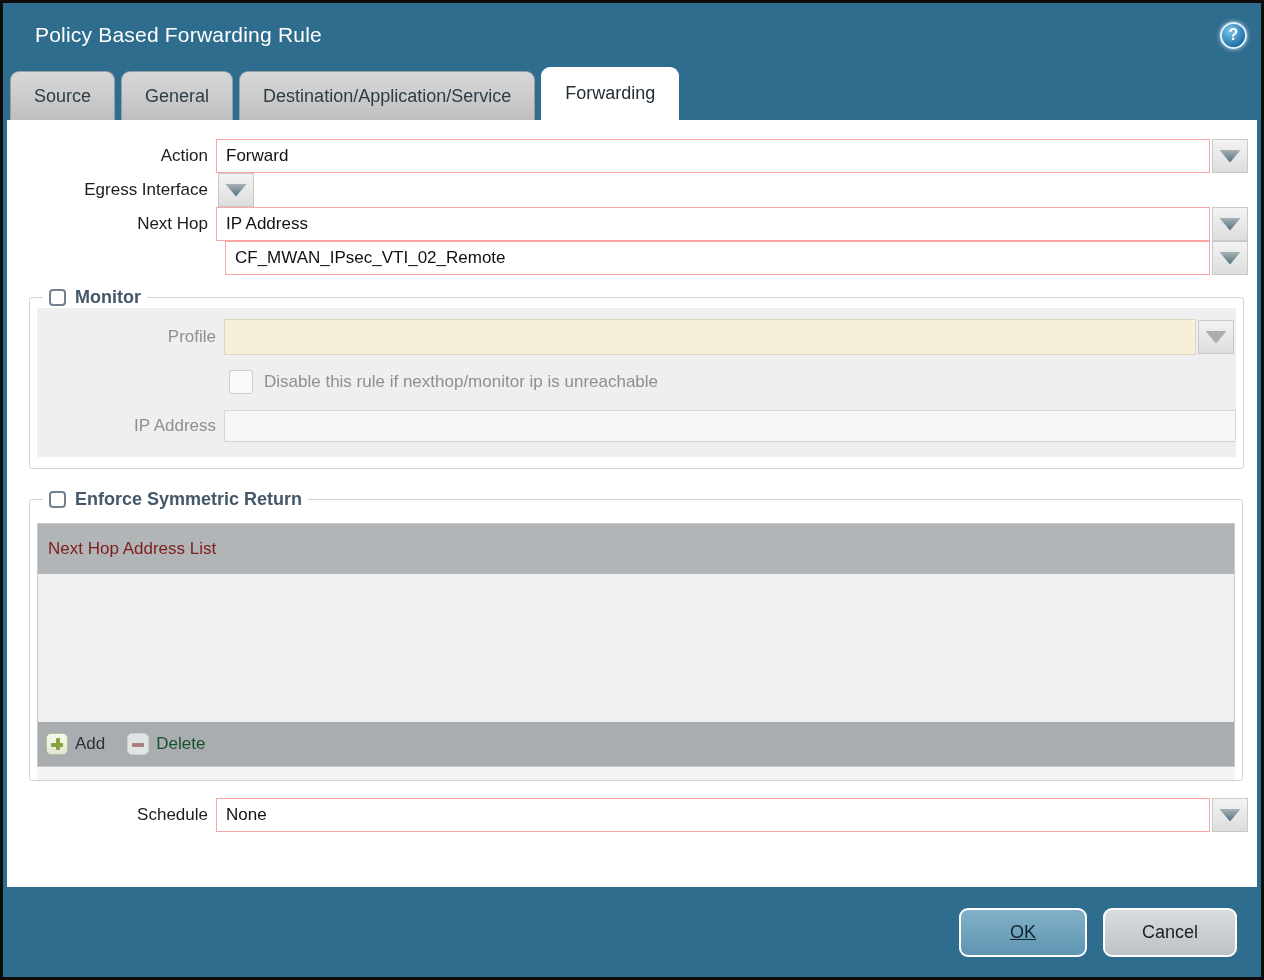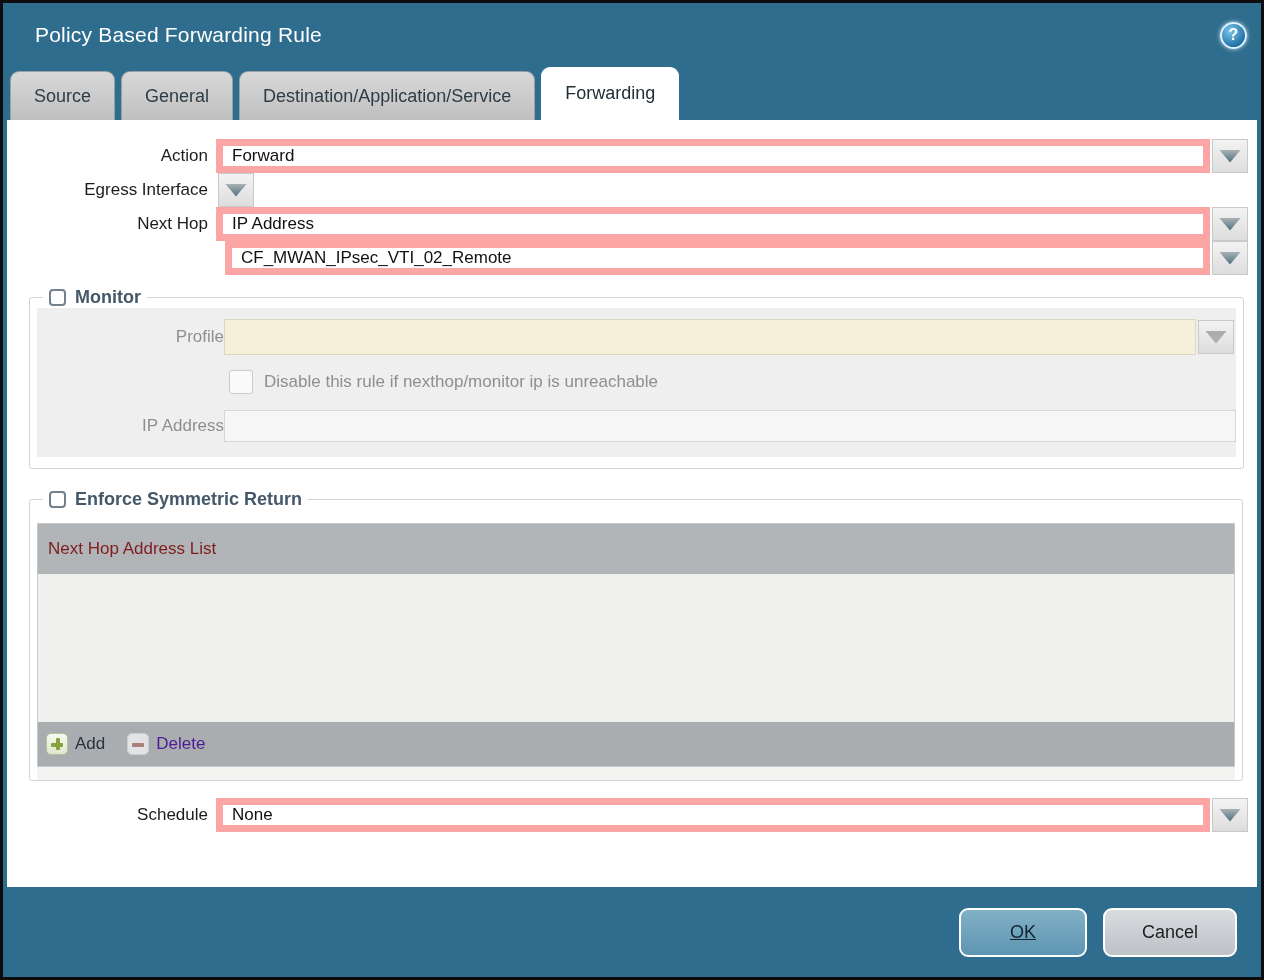--- a/index.html
+++ b/index.html
@@ -39,21 +39,21 @@
     height:53px; line-height:51px;
     background:#ffffff; border-color:#ffffff; color:#222e36;
   }
 
   
   .content { background:#ffffff; margin:0 4px; height:767px; flex:none; padding-top:19px; overflow:hidden; }
 
   .frow { display:flex; align-items:center; }
   .flabel { width:209px; padding-right:8px; text-align:right; font-size:17px; color:#1c1c1c; flex:none; }
   .select {
-    width:994px; height:34px; border:7px solid #fca5a5; background:#ffffff;
+    width:994px; height:34px; border:1px solid #fca5a5; background:#ffffff;
     font-size:17px; color:#111; padding:0 9px;
     display:flex; align-items:center; cursor:pointer;
   }
   .select.indent { margin-left:9px; width:985px; }
   .ddbtn {
     width:36px; height:34px; margin-left:2px; flex:none;
     background:linear-gradient(#f3f3f3,#ddddde);
     border:1px solid #c9c9c9;
     display:flex; align-items:center; justify-content:center; cursor:pointer;
   }
@@ -64,36 +64,36 @@
   
   fieldset { border:1px solid #d4d4d4; border-radius:3px; margin:12px 14px 0 22px; padding:0 7px 11px 7px; }
   fieldset.enforce { margin-top:20px; padding-bottom:0; }
   legend { display:flex; align-items:center; gap:9px; margin-left:6px; padding:0 6px; }
   .legend-text { font-size:18px; font-weight:bold; color:#44586a; }
   .cb { width:17px; height:17px; border:2px solid #72818d; border-radius:4px; background:#ffffff; flex:none; cursor:pointer; }
   .cb.disabled { width:24px; height:24px; border:1px solid #cbcbcb; border-radius:3px; background:#fafafa; cursor:default; }
 
   .panel { background:#efefef; padding:11px 0 15px 0; }
   .mrow { display:flex; align-items:center; }
-  .mlabel { width:187px; text-align:right; font-size:17px; color:#8f8f8f; flex:none; }
+  .mlabel { width:187px; padding-right:8px; text-align:right; font-size:17px; color:#8f8f8f; flex:none; }
   .select.beige { width:972px; height:36px; background:#f6efd9; border:1px solid #ddd6c0; cursor:default; }
   .cbrow { margin:15px 0 0 192px; display:flex; align-items:center; gap:11px; }
   .cbrow .cbtext { font-size:17px; color:#8f8f8f; }
   .dis-input { width:1012px; height:32px; background:#f6f6f6; border:1px solid #d6d6d6; }
   .mrow.ip { margin-top:16px; }
 
   
   .ntable { margin-top:13px; border:1px solid #c6c8c9; }
   .thead { height:50px; background:#b2b5b7; color:#7f1d1d; font-size:17px; display:flex; align-items:center; padding-left:10px; }
   .tbody { height:148px; background:#f0f0ef; }
   .tfoot { height:44px; background:#a9adaf; display:flex; align-items:center; padding-left:8px; gap:22px; }
   .tbtn { display:flex; align-items:center; gap:7px; cursor:pointer; }
   .tbtn .lbl { font-size:17px; color:#27343d; }
   .tbtn.disabled { cursor:default; }
-  .tbtn.disabled .lbl { color:#4c1d95; }
+  .tbtn.disabled .lbl { color:#14532d; }
   .icon-plus { width:22px; height:22px; border-radius:5px; background:linear-gradient(#f7f9f0,#e0e6d0); border:1px solid #b6c196; position:relative; flex:none; }
   .icon-plus::before { content:""; position:absolute; left:4px; right:4px; top:9px; height:4px; background:#86a33d; border-radius:1px; }
   .icon-plus::after  { content:""; position:absolute; top:4px; bottom:4px; left:9px; width:4px; background:#86a33d; border-radius:1px; }
   .icon-minus { width:22px; height:22px; border-radius:5px; background:#e1e3e4; border:1px solid #cbcecf; position:relative; flex:none; }
   .icon-minus::before { content:""; position:absolute; left:4px; right:4px; top:9px; height:4px; background:#a87f7a; border-radius:1px; }
   .strip { height:13px; background:#f3f3f2; }
 
   .frow.schedule { margin-top:17px; }
 
   

